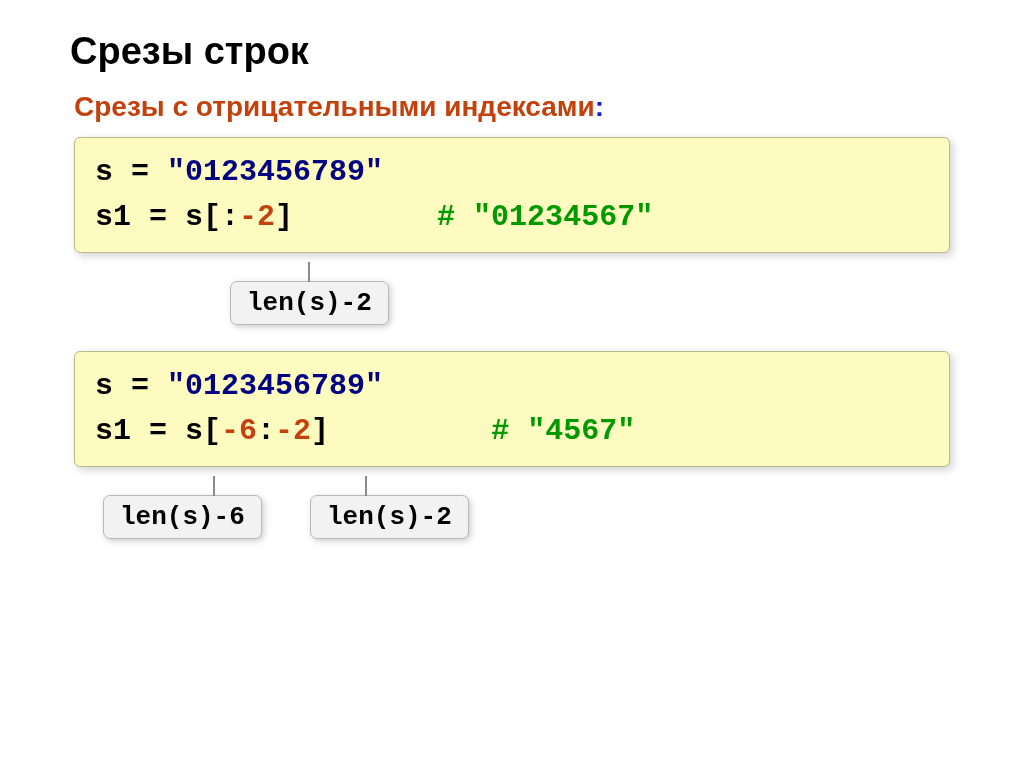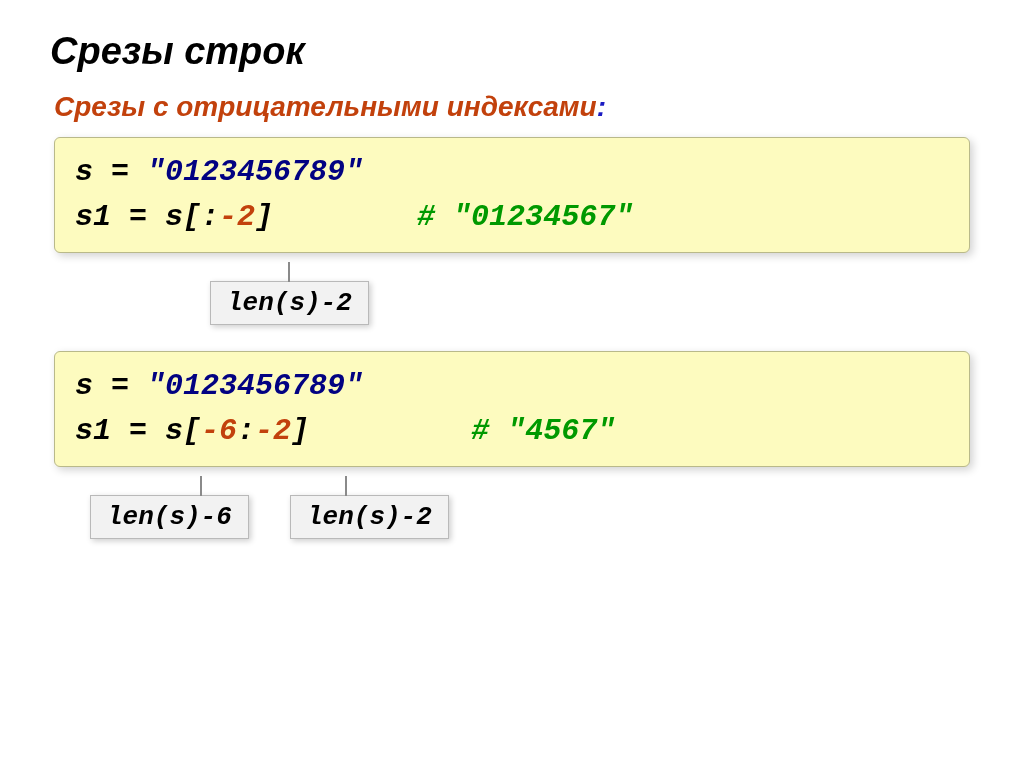--- a/index.html
+++ b/index.html
@@ -4,22 +4,21 @@
 <style>
   * { margin: 0; padding: 0; box-sizing: border-box; }
   body {
     width: 1024px;
     height: 767px;
     background: #ffffff;
     font-family: Arial, Helvetica, sans-serif;
     overflow: hidden;
   }
   .slide {
-    padding: 30px 50px;
-    font-style: italic;
+    padding: 30px 70px;
   }
   .title {
     font-size: 38px;
     font-weight: bold;
     color: #000;
     margin-bottom: 18px;
   }
   .subtitle {
     font-size: 28px;
     font-weight: bold;
@@ -49,21 +48,21 @@
   .green { color: #009900; }
   .callouts {
     position: relative;
     height: 70px;
     margin-bottom: 18px;
   }
   .callout {
     position: absolute;
     background: #f2f2f2;
     border: 1px solid #b9b9b9;
-    border-radius: 0;
+    border-radius: 7px;
     box-shadow: 2px 2px 6px rgba(0,0,0,0.2);
     padding: 6px 16px;
     font-family: "Courier New", monospace;
     font-size: 26px;
     font-weight: bold;
     color: #000;
   }
   .callout .connector {
     position: absolute;
     width: 2px;
@@ -96,21 +95,21 @@
       <span>len(s)-2</span>
     </div>
   </div>
 
   <div class="code-block">
     <div class="code-line"><span>s = </span><span class="navy">"0123456789"</span></div>
     <div class="code-line"><span>s1 = s[</span><span class="blue">-6</span><span>:</span><span class="blue">-2</span><span>]</span><span>         </span><span class="green">#</span><span class="green"> "4567"</span></div>
   </div>
 
   <div class="callouts">
-    <div class="callout" style="left:40px; top:18px;">
+    <div class="callout" style="left:33px; top:18px;">
       <div class="connector" style="left:70%;"></div>
       <span>len(s)-6</span>
     </div>
     <div class="callout" style="left:240px; top:18px;">
       <div class="connector" style="left:35%;"></div>
       <span>len(s)-2</span>
     </div>
   </div>
 
 </div>

